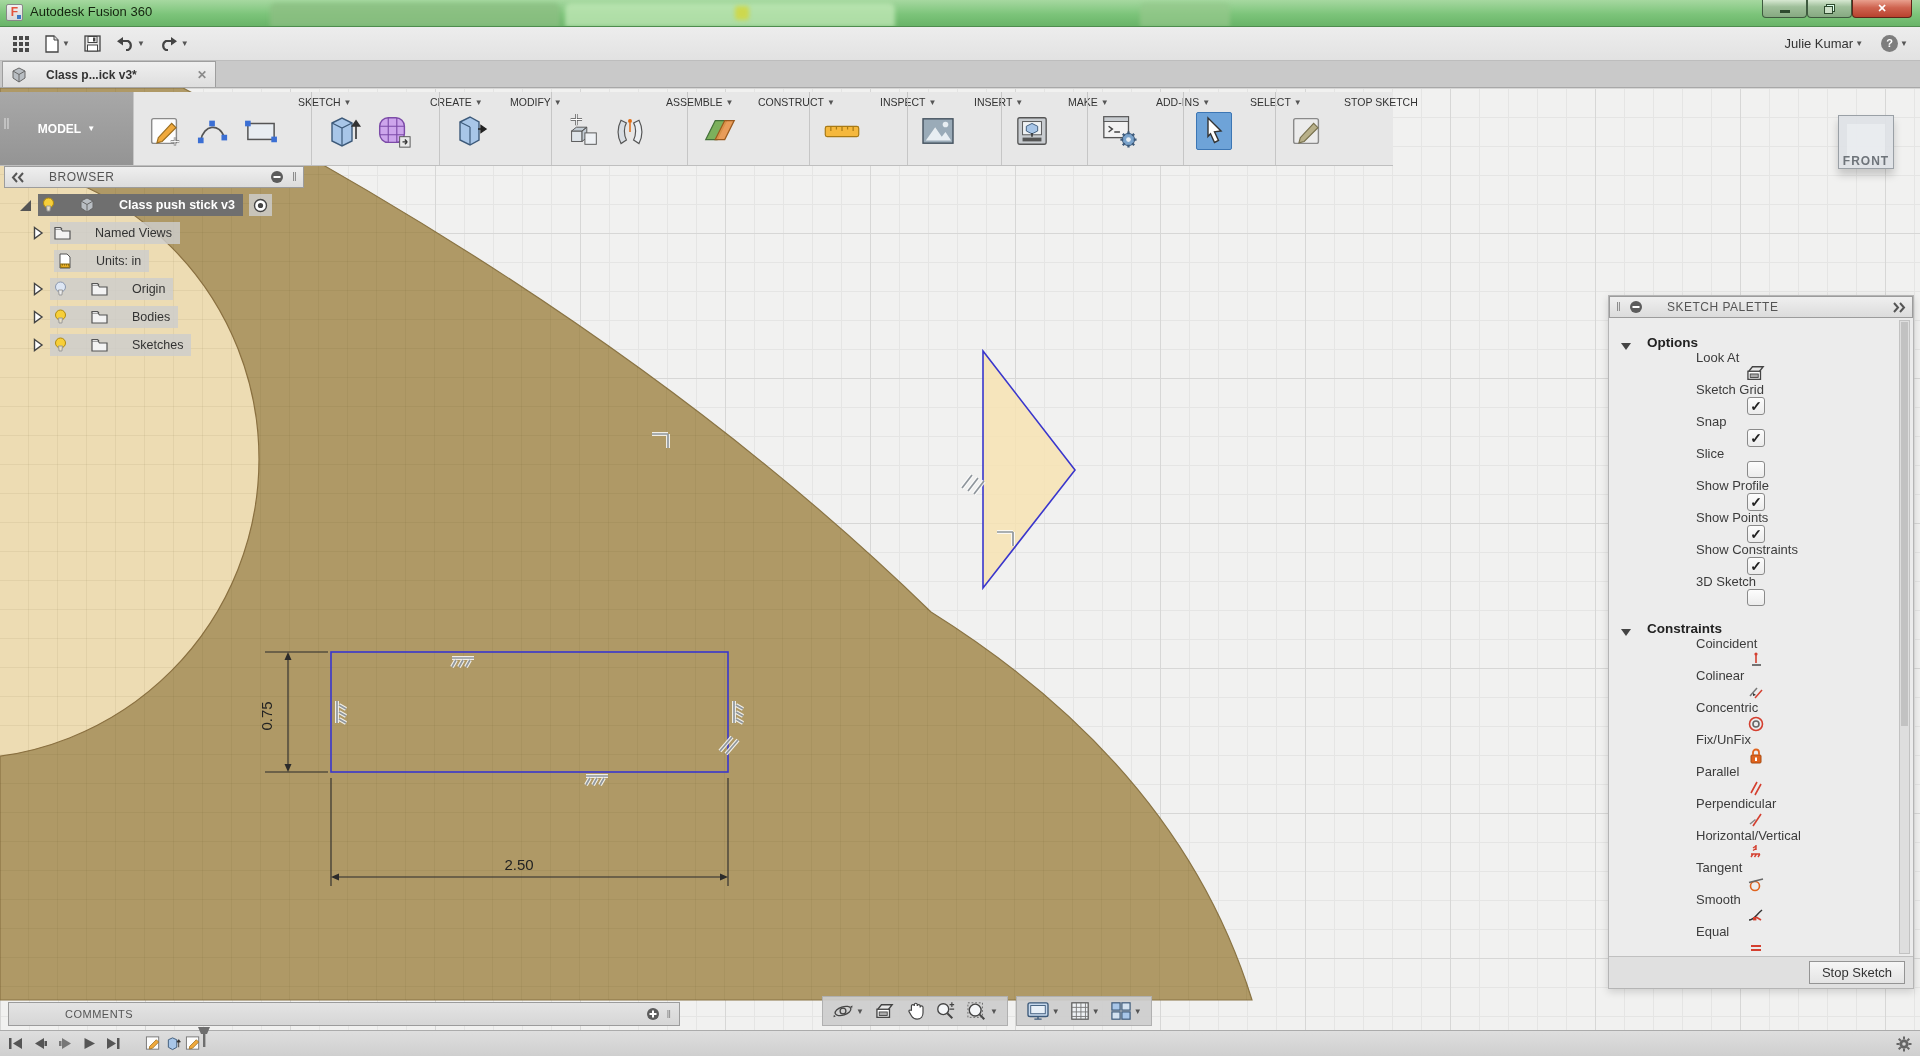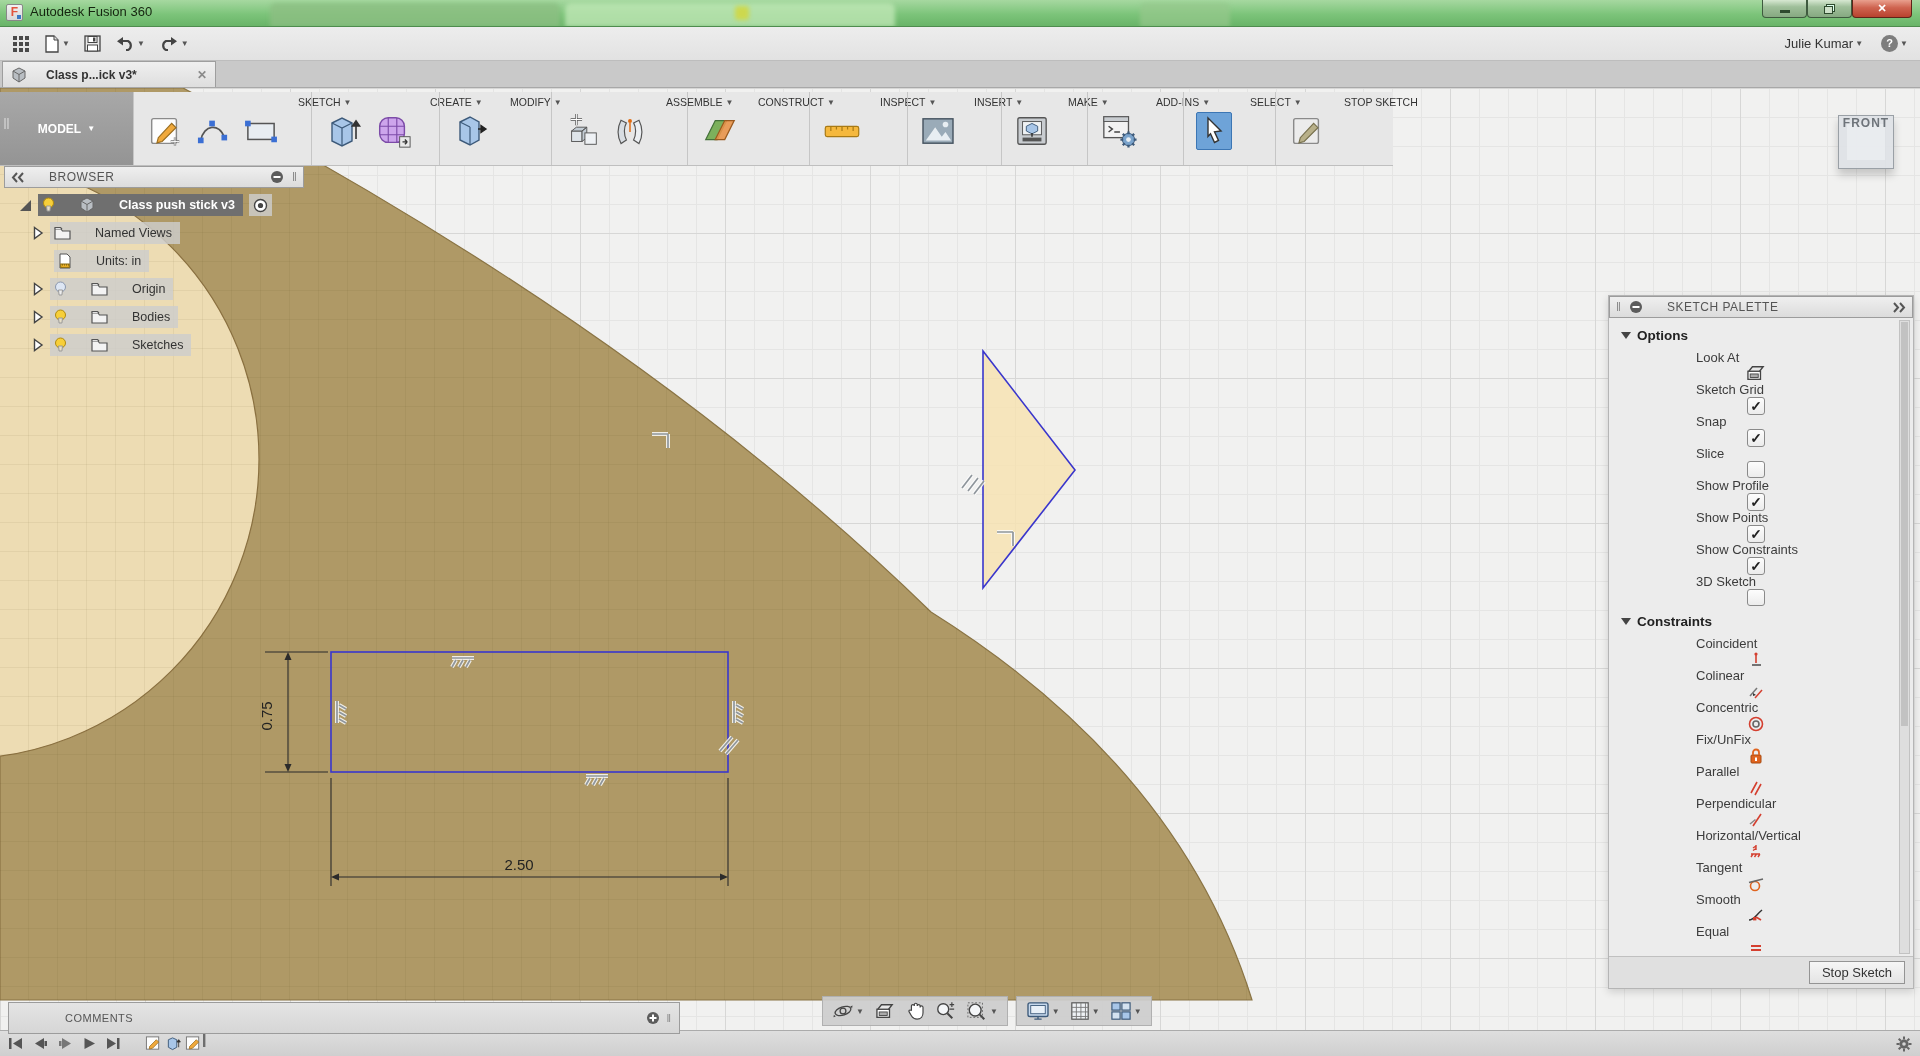--- a/index.html
+++ b/index.html
@@ -66,21 +66,21 @@
   .tb-section { display:flex; flex-direction:row; border-left:1px solid #c6c6c6; }
   .tb-icons { flex:1; display:flex; align-items:center; justify-content:center; gap:10px; padding:4px 12px 0; }
   .tb-label { height:20px; display:flex; align-items:center; justify-content:center; gap:3px;
     font-size:10.5px; color:#333; white-space:nowrap; padding:0 6px; }
   .tb-icon { display:flex; align-items:center; justify-content:center; border-radius:2px; }
   .tb-icon.selected { background:#6ea3d8; border:1px solid #3c76b4; padding:2px; }
 
   
   .viewcube { position:absolute; top:27px; right:26px; width:56px; height:54px;
     background:rgba(222,226,230,.92); border:1px solid #9aa0a6;
-    box-shadow:0 6px 8px rgba(0,0,0,.18); display:flex; align-items:flex-start; justify-content:center; z-index:4;margin-left:8px; }
+    box-shadow:0 6px 8px rgba(0,0,0,.18); display:flex; align-items:flex-end; justify-content:center; z-index:4;margin-left:8px; }
   .viewcube .inner { position:absolute; inset:8px; background:rgba(235,238,241,.8); }
   .viewcube span { position:relative; font-size:12px; font-weight:bold; color:#6e747a; letter-spacing:1px; }
 
   
   .browser { position:absolute; left:4px; top:78px; width:300px; z-index:6; }
   .panel-head { height:22px; background:linear-gradient(#efefef,#dcdcdc); border:1px solid #9c9c9c;
     display:flex; align-items:center; gap:8px; padding:0 6px; font-size:12px; color:#555; }
   .panel-head .ph-title { flex:1; letter-spacing:.5px;margin-left:16px; }
   .tree { padding:6px 0 0 14px; }
   .trow { display:flex; align-items:center; gap:6px; height:22px; margin-bottom:6px; }
@@ -90,37 +90,37 @@
   .chip.sq { padding:2px 4px; }
   .indent1 { margin-left:14px; }
 
   
   .palette { position:absolute; right:6px; top:207px; width:306px; z-index:6;
     background:#ececec; border:1px solid #b5b5b5; box-shadow:0 3px 8px rgba(0,0,0,.15); }
   .palette-body { position:relative; padding:2px 22px 0 12px; }
   .pscroll { position:absolute; right:3px; top:2px; bottom:2px; width:11px; background:#dedede;
     border:1px solid #c2c2c2; }
   .pscroll i { position:absolute; left:1px; right:1px; top:1px; height:64%; background:#c2c2c2; }
-  .psec-title { display:flex; align-items:center; gap:6px; height:30px; font-size:13.5px;
+  .psec-title { display:flex; align-items:flex-end; gap:16px; height:30px; font-size:13.5px;
     font-weight:bold; color:#222; }
   .psec-title .tri { width:0; height:0; border-left:5px solid transparent;
     border-right:5px solid transparent; border-top:7px solid #444; }
   .prow { display:flex; align-items:center; height:32px; font-size:13px; color:#3c3c3c;flex-direction:column; }
   .prow .plabel { width:128px; padding-left:4px; }
   .pcheck { width:18px; height:18px; border:1px solid #8a8a8a; border-radius:3px;
     background:linear-gradient(#fdfdfd,#ececec); color:#222; font-size:14px; font-weight:bold;
     line-height:16px; text-align:center; }
   .picon { width:22px; display:flex; justify-content:center; }
   .palette-foot { height:32px; background:#e0e0e0; border-top:1px solid #c0c0c0;
     display:flex; align-items:center; justify-content:flex-end; padding:0 8px; }
   .btn { background:linear-gradient(#f6f6f6,#e4e4e4); border:1px solid #949494;
     font-size:13px; color:#333; padding:3px 12px; }
 
   
-  .comments { position:absolute; left:8px; top:914px; width:672px; height:32px; z-index:6;
+  .comments { position:absolute; left:8px; top:914px; width:672px; height:24px; z-index:6;
     background:linear-gradient(#e4e4e4,#d6d6d6); border:1px solid #9c9c9c;
     display:flex; align-items:center; padding:0 8px; font-size:11px; color:#555; }
   .comments .c-title { margin-left:48px; flex:1; letter-spacing:.5px; }
 
   
   .navbar { position:absolute; left:822px; top:908px; display:flex; gap:8px; z-index:6; }
   .nav-group { background:rgba(205,205,205,.92); border:1px solid #b0b0b0; display:flex;
     align-items:center; padding:2px 6px; gap:4px; }
   .nav-btn { display:flex; align-items:center; gap:2px; padding:2px 3px; }
 

